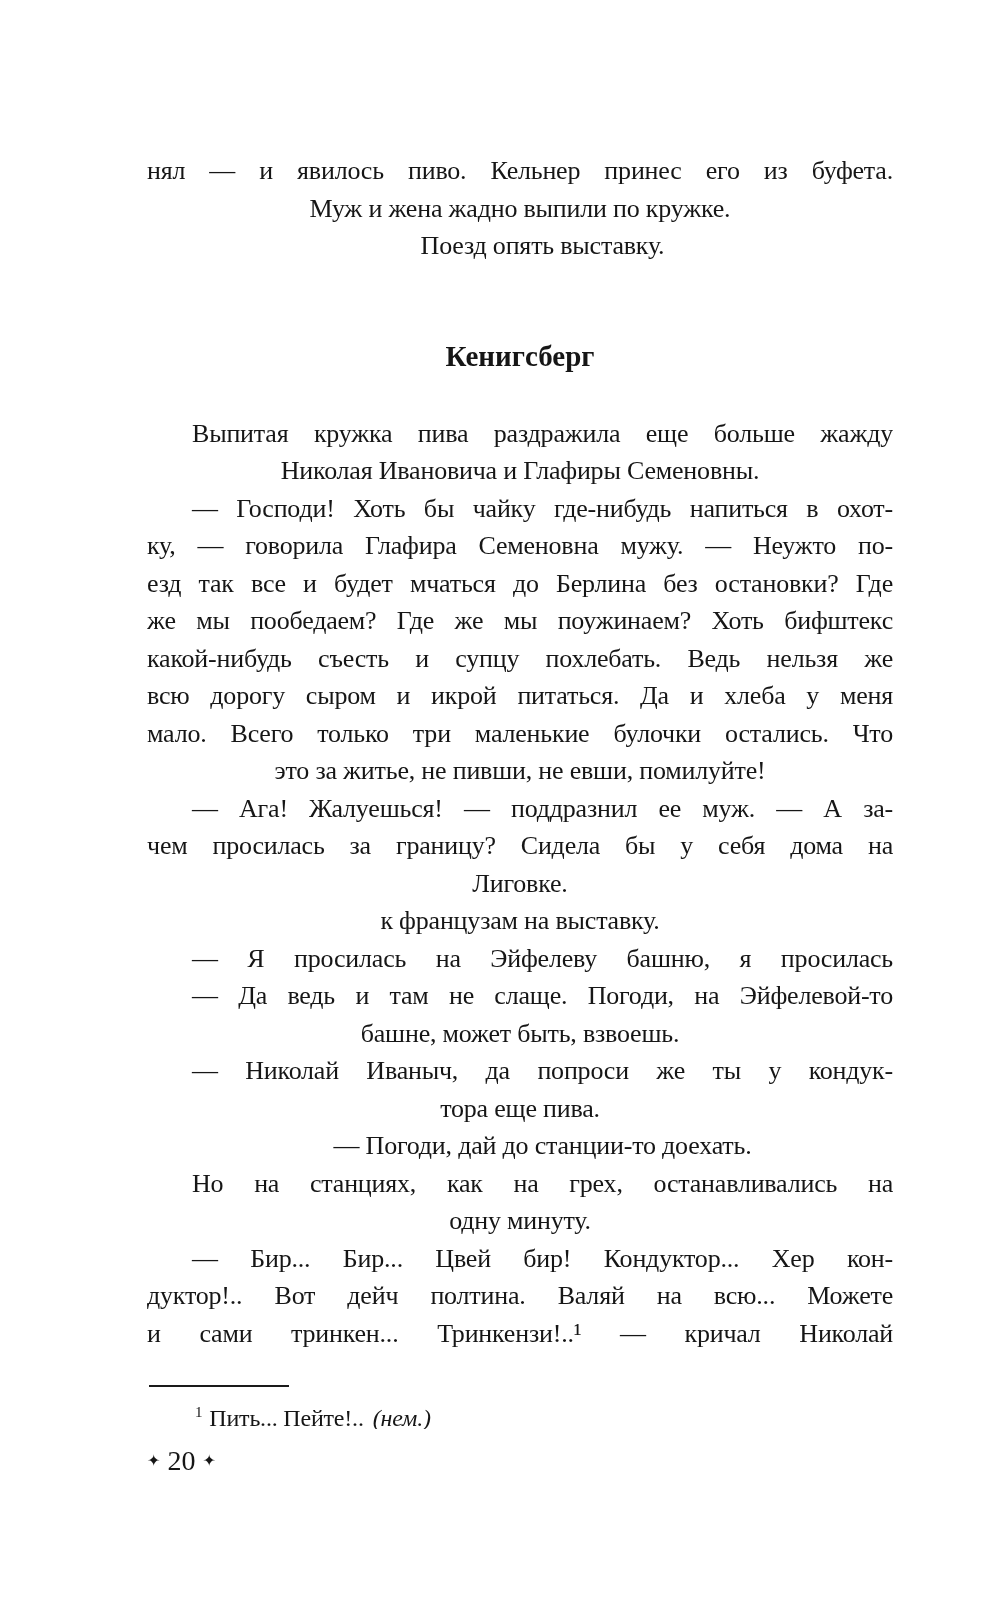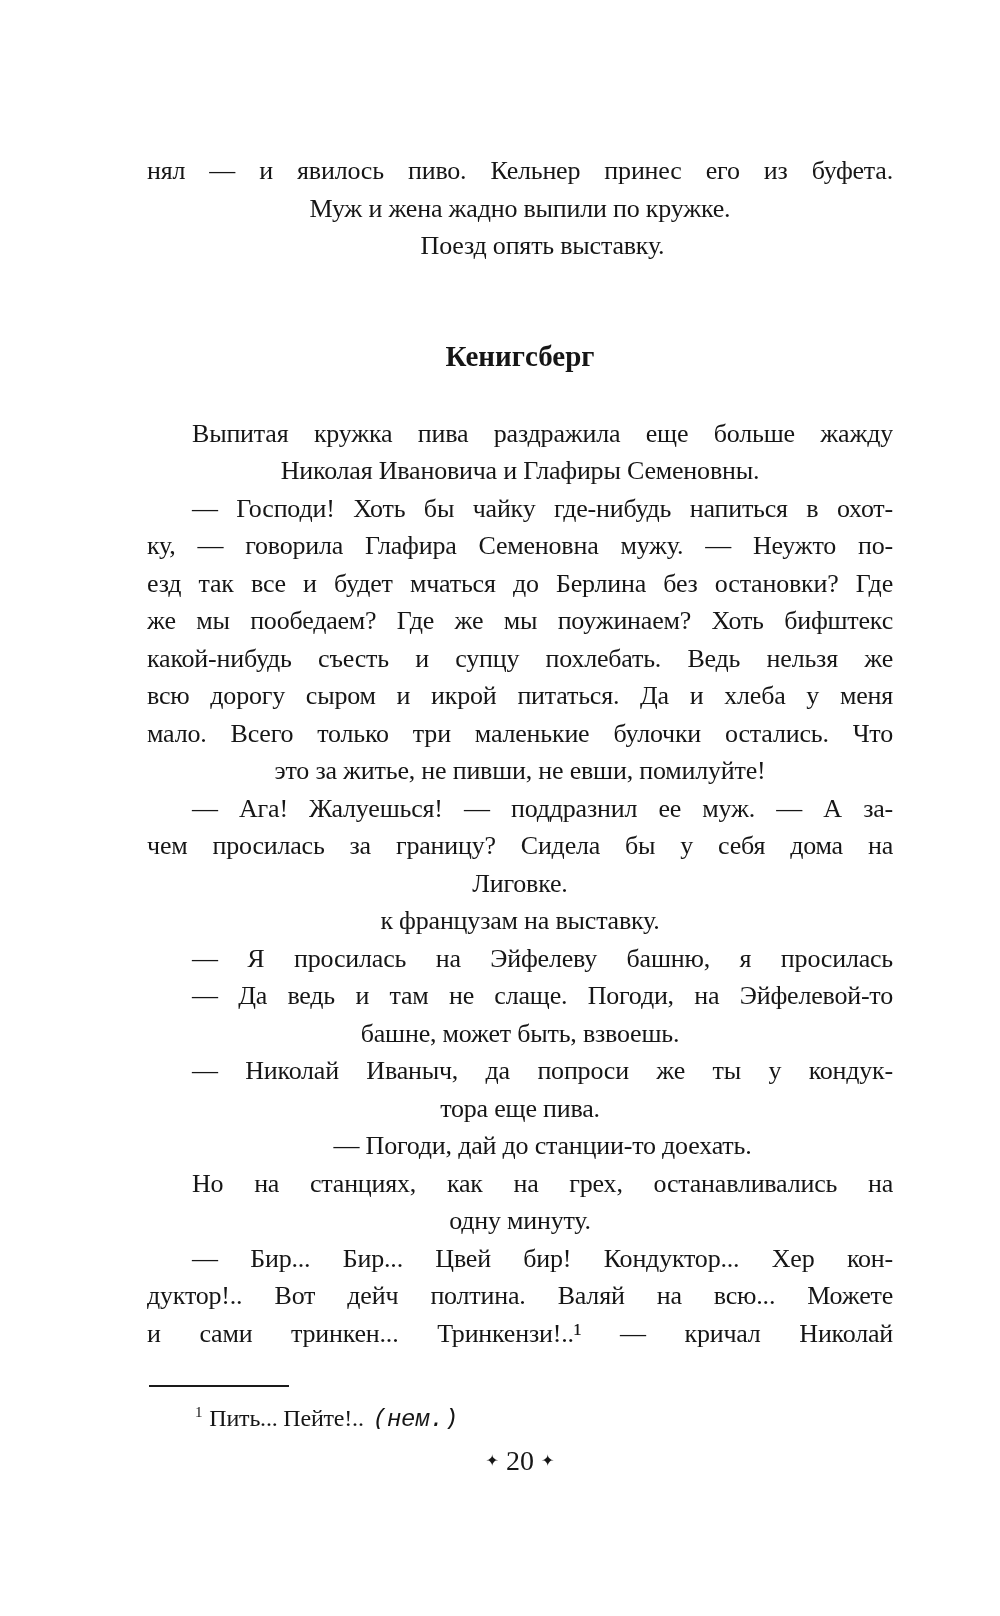--- a/index.html
+++ b/index.html
@@ -52,25 +52,23 @@
     line-height: 34px;
     height: 34px; overflow: hidden;
   }
   .footnote-line sup {
     font-size: 15px;
     margin-right: 7px;
   }
   .footnote-line .lang-note {
     font-style: italic;
     margin-left: 9px;
-    font-family: Liberation Mono, monospace;
   }
   .page-footer {
     margin-top: 14px;
-    text-align: center;
     font-size: 28px;
     line-height: 36px;
     height: 36px;
     letter-spacing: 0;
   }
   .page-footer .orn {
     font-size: 16px;
     position: relative; top: -4px;
   }
   .page-footer .orn.left  { margin-right: 7px; }

